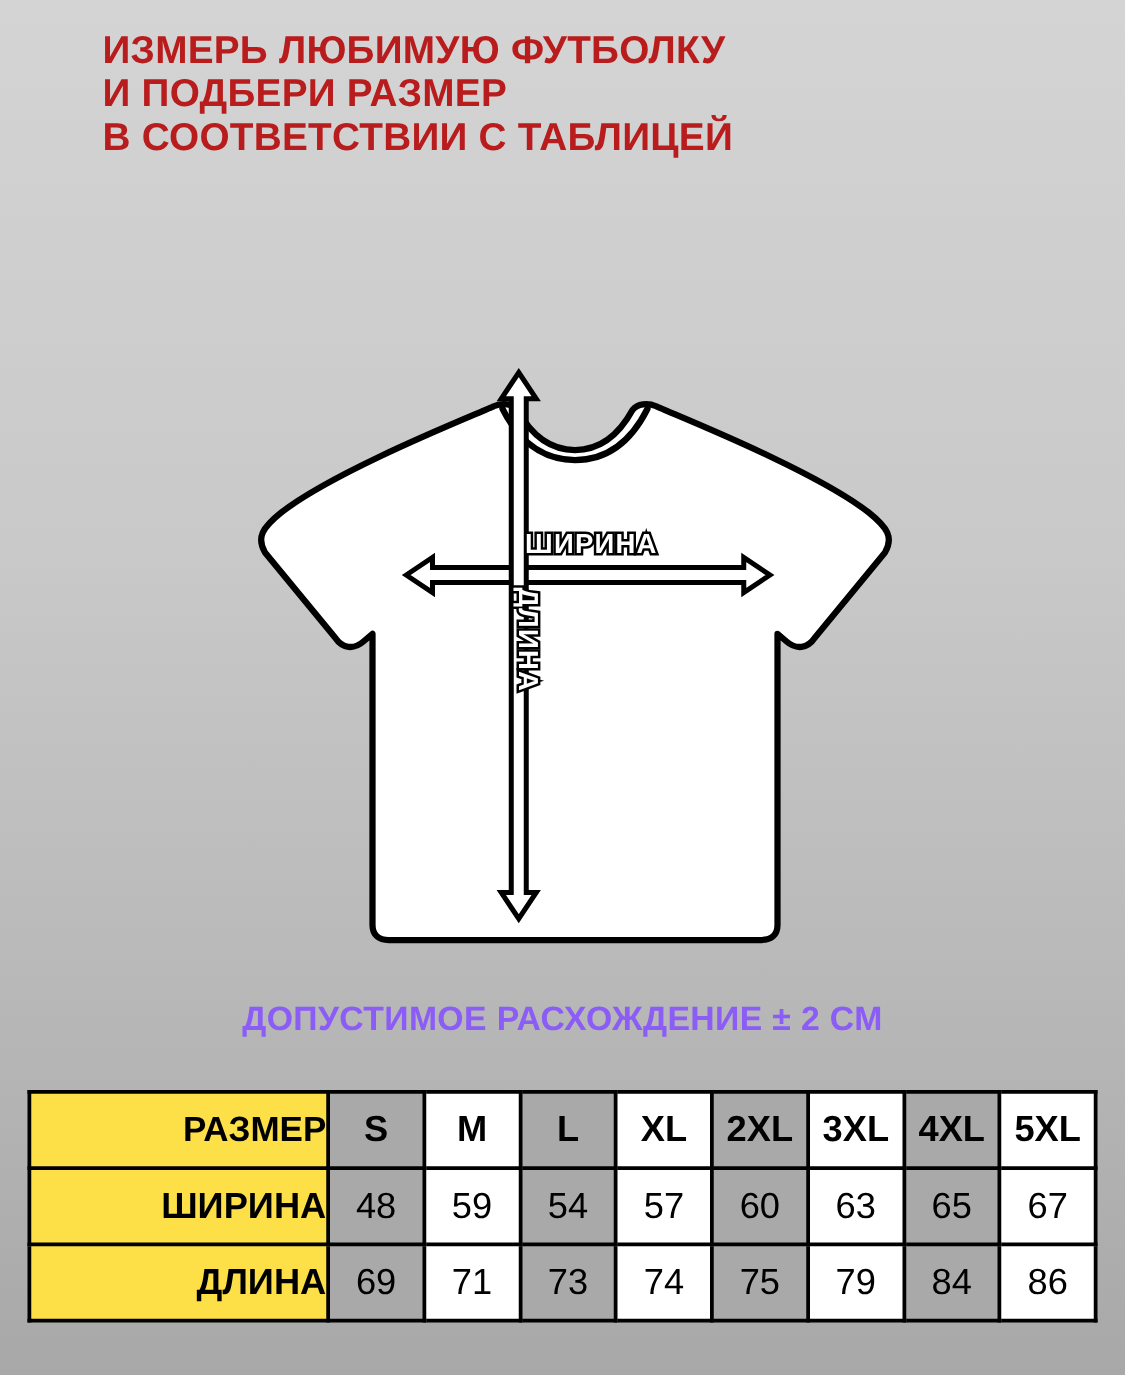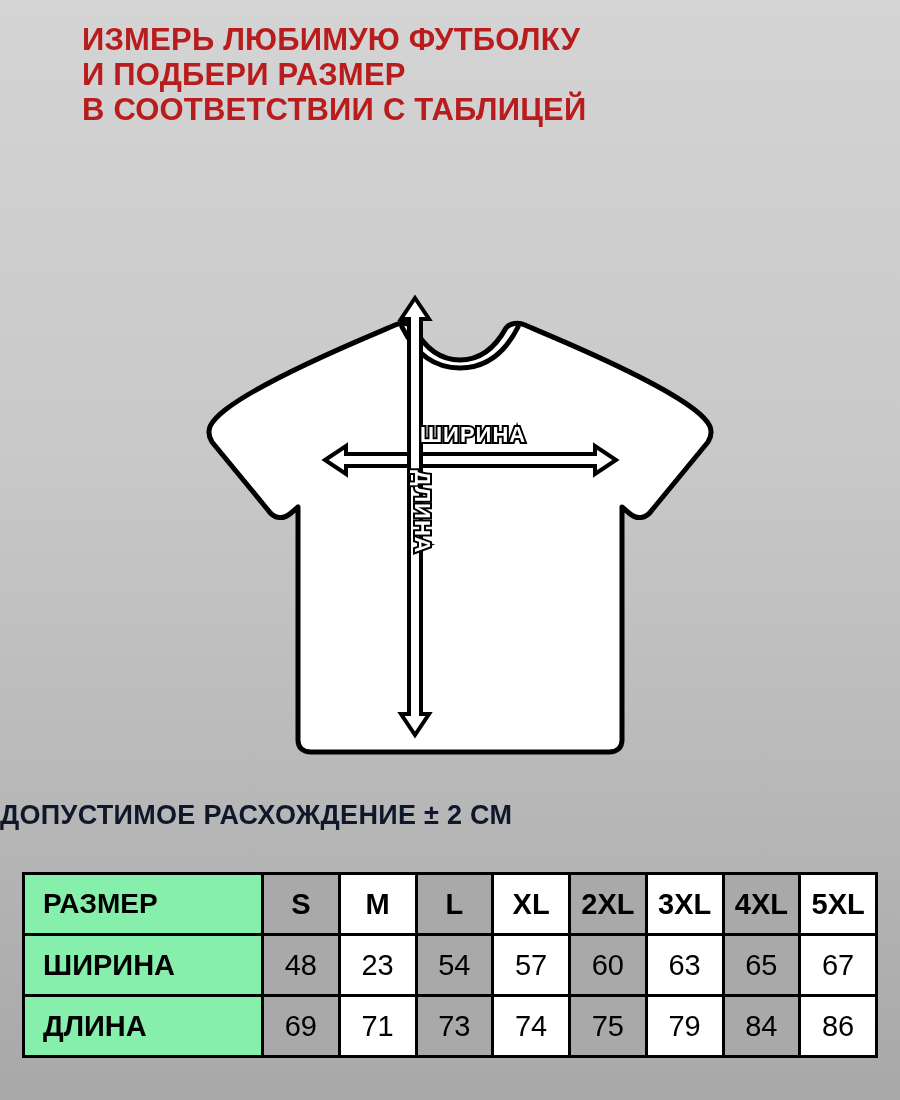--- a/index.html
+++ b/index.html
@@ -62,24 +62,25 @@
     writing-mode: vertical-rl;
     text-orientation: mixed;
   }
 
   
   #tolerance {
     position: absolute;
     left: 0;
     right: 0;
     top: 800px;
+    text-align: center;
     font-size: 27px;
     font-weight: bold;
     letter-spacing: 0.3px;
-    color: #0f172a;
+    color: #8b5cf6;
   }
 
   
   #size-table {
     position: absolute;
     left: 22px;
     top: 872px;
     width: 856px;
     border-collapse: collapse;
     table-layout: fixed;
@@ -89,23 +90,23 @@
     height: 58px;
     text-align: center;
     vertical-align: middle;
     font-size: 29px;
     font-weight: bold;
     background: #ffffff;
     padding: 0;
   }
   #size-table td.head-cell {
     font-size: 28px;
-    text-align: left;
+    text-align: right;
     padding-left: 18px;
-    background: #86efac;
+    background: #fde047;
     width: 218px;
   }
   #size-table td.shade {
     background: #a9a9a9;
   }
   #size-table tr.values td {
     font-weight: normal;
     font-size: 29px;
   }
   #size-table tr.values td.head-cell {
@@ -171,21 +172,21 @@
       <td class="shade">L</td>
       <td>XL</td>
       <td class="shade">2XL</td>
       <td>3XL</td>
       <td class="shade">4XL</td>
       <td>5XL</td>
     </tr>
     <tr class="values">
       <td class="head-cell">ШИРИНА</td>
       <td class="shade">48</td>
-      <td>23</td>
+      <td>59</td>
       <td class="shade">54</td>
       <td>57</td>
       <td class="shade">60</td>
       <td>63</td>
       <td class="shade">65</td>
       <td>67</td>
     </tr>
     <tr class="values">
       <td class="head-cell">ДЛИНА</td>
       <td class="shade">69</td>

